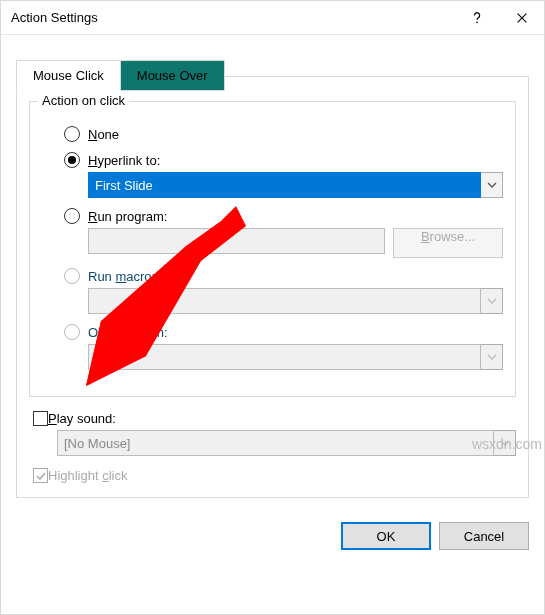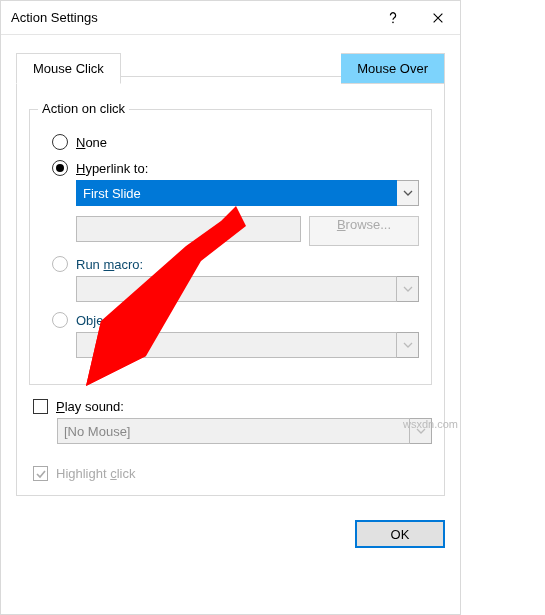--- a/index.html
+++ b/index.html
@@ -1,57 +1,57 @@
 <!DOCTYPE html>
 <html><head>
 <meta charset="utf-8">
 <style>
   * { box-sizing: border-box; font-family: "Segoe UI", Tahoma, sans-serif; font-size: 13px; }
   body { margin: 0; background: #fff; }
-  .window { width: 461px; height: 615px; background: #fff; border: 1px solid #d9d9d9; position: relative; }
+  .window { width: 545px; height: 615px; background: #fff; border: 1px solid #d9d9d9; position: relative; }
   .titlebar { display: flex; align-items: center; justify-content: space-between; height: 34px; padding: 0 0 0 10px; border-bottom: 1px solid #e5e5e5; }
   .title { color: #000; }
   .titlebar-buttons { display: flex; height: 100%; }
   .titlebar-btn { width: 45px; height: 100%; display: flex; align-items: center; justify-content: center; color: #000; }
   .titlebar-btn svg { width: 14px; height: 14px; }
   .content { padding: 10px 15px 14px 15px; }
-  .tabs { display: flex; position: relative; top: 8px; justify-content: space-between; }
+  .tabs { display: flex; position: relative; top: 15px; }
   .tab { padding: 7px 16px; border: 1px solid #d9d9d9; background: #fff; color: #000; cursor: pointer; }
   .tab.active { border-bottom: 1px solid #fff; }
-  .tab.inactive { border-bottom: 1px solid #d9d9d9; border-left: none; background: #7dd3fc; }
+  .tab.inactive { border-bottom: 1px solid #d9d9d9; border-left: none; background: #0f766e; }
   .tab-panel { border: 1px solid #d9d9d9; padding: 12px 12px 10px 12px; }
-  .group { border: 1px solid #d9d9d9; padding: 14px 12px 16px 16px; position: relative; margin-top: 20px; }
+  .group { border: 1px solid #d9d9d9; padding: 14px 12px 16px 28px; position: relative; margin-top: 12px; }
   .group-legend { position: absolute; top: -9px; left: 8px; background: #fff; padding: 0 4px; color: #000; }
   .radio-row { display: flex; align-items: flex-end; gap: 8px; margin: 10px 0 4px 6px; }
   .radio { width: 16px; height: 16px; border: 1px solid #333; border-radius: 50%; display: flex; align-items: center; justify-content: center; flex-shrink: 0; }
   .radio.checked::after { content: ""; width: 8px; height: 8px; background: #000; border-radius: 50%; }
   .radio.disabled { border-color: #bbb; }
   .radio-label { color: #000; }
   .radio-label.disabled { color: #0c4a6e; }
   .underline-letter { text-decoration: underline; }
   .indent-control { margin: 4px 0 10px 30px; display: flex; gap: 8px; align-items: stretch; }
   .select-box { flex: 1; height: 26px; display: flex; align-items: stretch; }
   .select-box .value { flex: 1; border: 1px solid #7a7a7a; padding: 3px 6px; display: flex; align-items: center; }
   .select-box .value.highlighted { background: #0078d7; color: #fff; border: 1px solid #0078d7; }
   .select-box .value.disabled { background: #f0f0f0; color: #888; border: 1px solid #bcbcbc; }
   .select-box .chevron { width: 22px; border: 1px solid #adadad; border-left: none; background: #f3f3f3; display: flex; align-items: center; justify-content: center; }
   .select-box .chevron.disabled { background: #f0f0f0; border-left: none; }
   .text-input { flex: 1; height: 26px; border: 1px solid #bcbcbc; background: #f0f0f0; }
   .browse-btn { width: 110px; height: 30px; border: 1px solid #c9c9c9; background: #f5f5f5; color: #aaa; display: flex; justify-content: center; }
-  .check-row { display: flex; align-items: center; gap: 8px; margin: 14px 0 4px 4px; }
+  .check-row { display: flex; align-items: center; margin: 14px 0 4px 4px; }
   .checkbox { width: 15px; height: 15px; border: 1px solid #333; display: flex; align-items: center; justify-content: center; flex-shrink: 0; }
   .checkbox.disabled { border-color: #aaa; }
   .checkbox.checked svg { width: 12px; height: 12px; }
   .check-label.disabled { color: #aaa; }
   .indent-select { margin: 4px 0 6px 28px; }
   .button-row { display: flex; justify-content: flex-end; gap: 8px; padding: 10px 15px 0 15px; }
   .btn { width: 90px; height: 28px; border: 1px solid #adadad; background: #e1e1e1; display: flex; align-items: center; justify-content: center; cursor: pointer; }
   .btn.primary { border: 2px solid #0078d7; }
   .annot-arrow { position: absolute; left: 70px; top: 190px; pointer-events: none; }
-  .watermark { position: absolute; right: 2px; top: 417px; font-size: 11px; color: #bbb; transform: none; margin-left: 48px; }
+  .watermark { position: absolute; right: 2px; top: 435px; font-size: 14px; color: #bbb; transform: none; margin-left: 48px; }
   svg.chev { width: 10px; height: 10px; }
 </style>
 </head>
 <body>
 
 <div class="window">
 
   <div class="titlebar">
     <span class="title">Action Settings</span>
     <div class="titlebar-buttons">
@@ -92,20 +92,24 @@
           <div class="select-box">
             <div class="value highlighted">First Slide</div>
             <div class="chevron">
               <svg class="chev" viewBox="0 0 10 10">
                   <path d="M1 3 L5 7 L9 3" fill="none" stroke="#555" stroke-width="1.3"></path>
                 </svg>
             </div>
           </div>
         </div>
 
+        <div class="radio-row">
+          <div class="radio"></div>
+          <span class="radio-label"><span class="underline-letter">R</span>un program:</span>
+        </div>
         <div class="indent-control">
           <div class="text-input"></div>
           <div class="browse-btn">
               <span><span class="underline-letter">B</span>rowse...</span>
             </div>
         </div>
 
         <div class="radio-row">
           <div class="radio disabled"></div>
           <span class="radio-label disabled">Run <span class="underline-letter">m</span>acro:</span>
@@ -145,33 +149,34 @@
         <div class="select-box">
           <div class="value disabled">[No Mouse]</div>
           <div class="chevron disabled">
             <svg class="chev" viewBox="0 0 10 10">
                 <path d="M1 3 L5 7 L9 3" fill="none" stroke="#bbb" stroke-width="1.3"></path>
               </svg>
           </div>
         </div>
       </div>
 
-      <div class="check-row" style="margin-top:22px;">
+      <div class="check-row" style="margin-top:12px;">
         <div class="checkbox disabled checked">
           <svg viewBox="0 0 12 12">
               <path d="M2 6 L5 9 L10 3" fill="none" stroke="#aaa" stroke-width="1.6"></path>
             </svg>
         </div>
         <span class="check-label disabled">Highlight <span class="underline-letter">c</span>lick</span>
       </div>
     </div>
   </div>
 
   <div class="button-row">
     <div class="btn primary">OK</div>
+    <div class="btn">Cancel</div>
   </div>
 
   <svg class="annot-arrow" width="180" height="200">
     <polygon points="165,15 175,35 130,70 75,165 15,195 30,130 115,55 150,30" fill="#ff0000"></polygon>
     <polygon points="15,195 75,165 55,140 30,130" fill="#ff0000"></polygon>
   </svg>
 
   <div class="watermark">wsxdn.com</div>
 </div>
 

